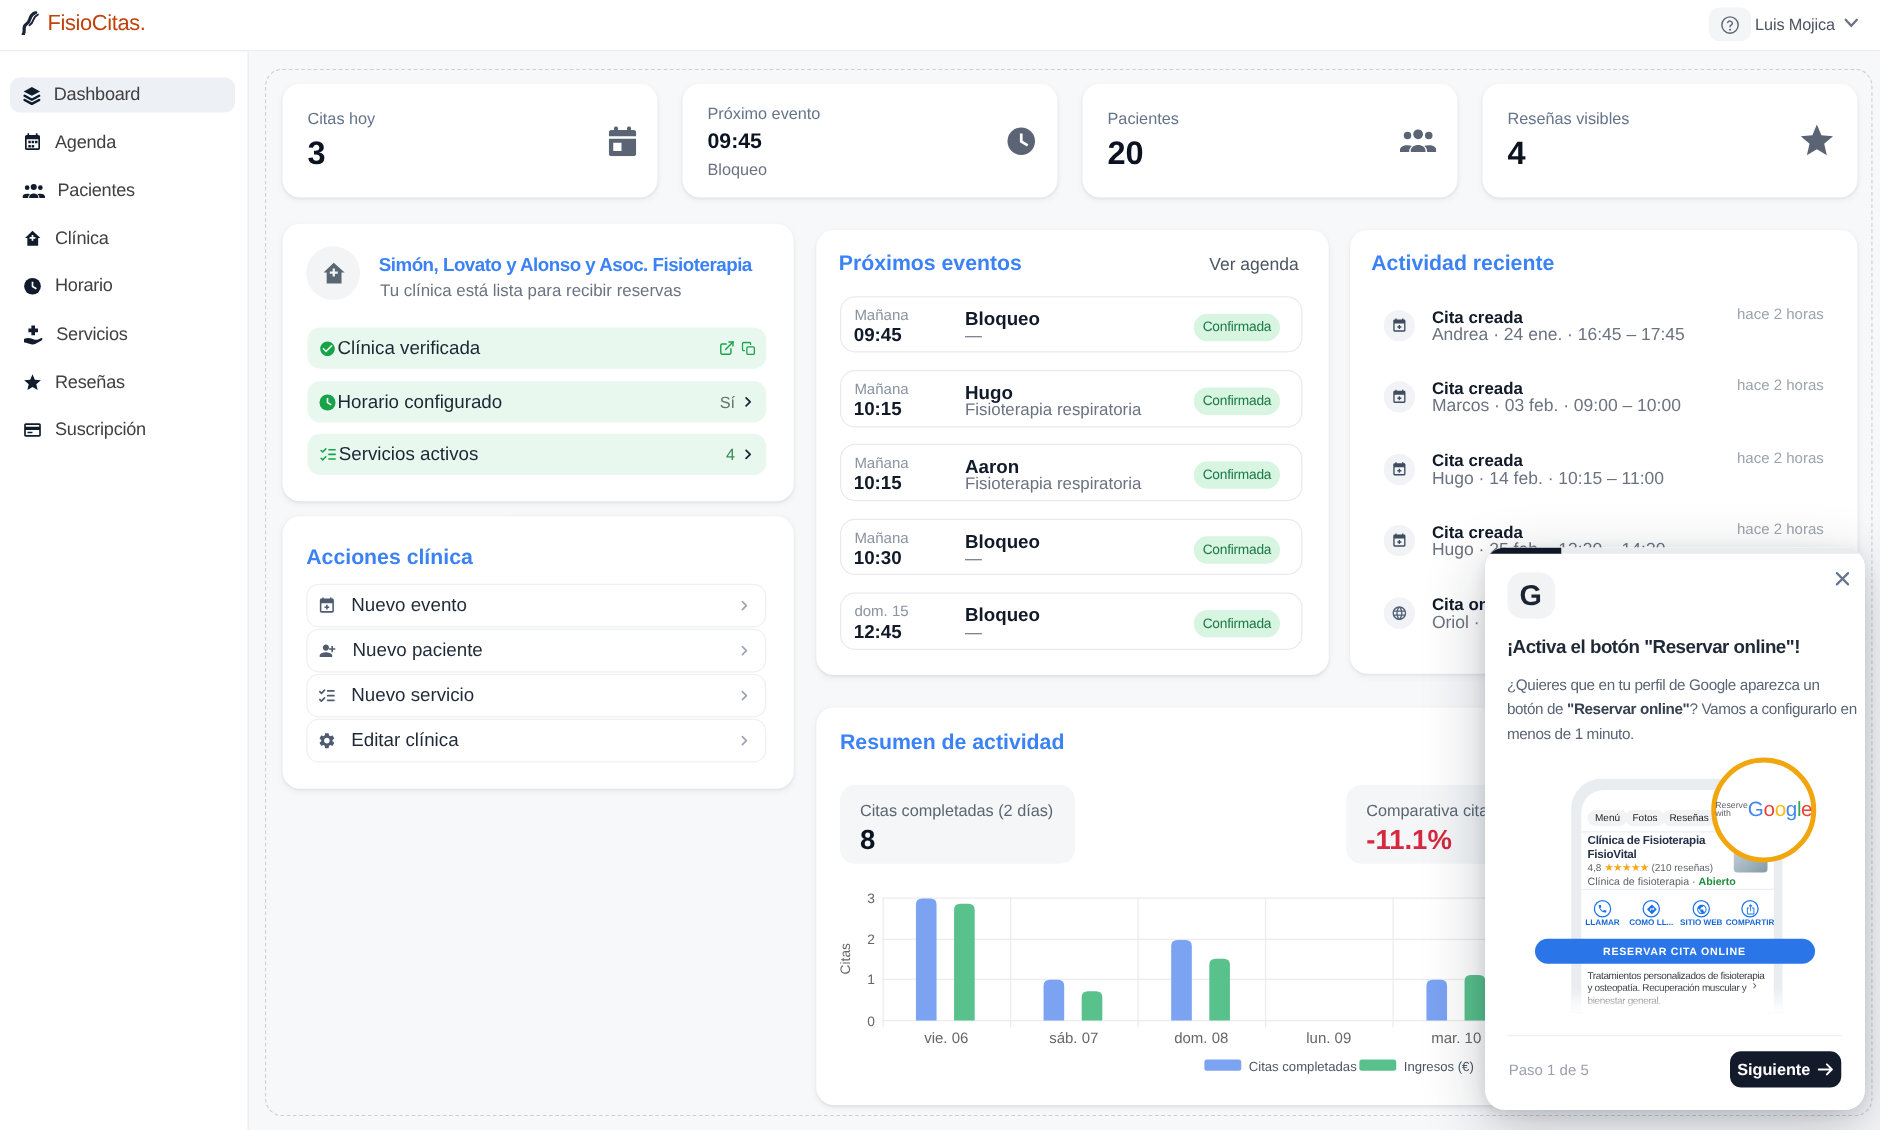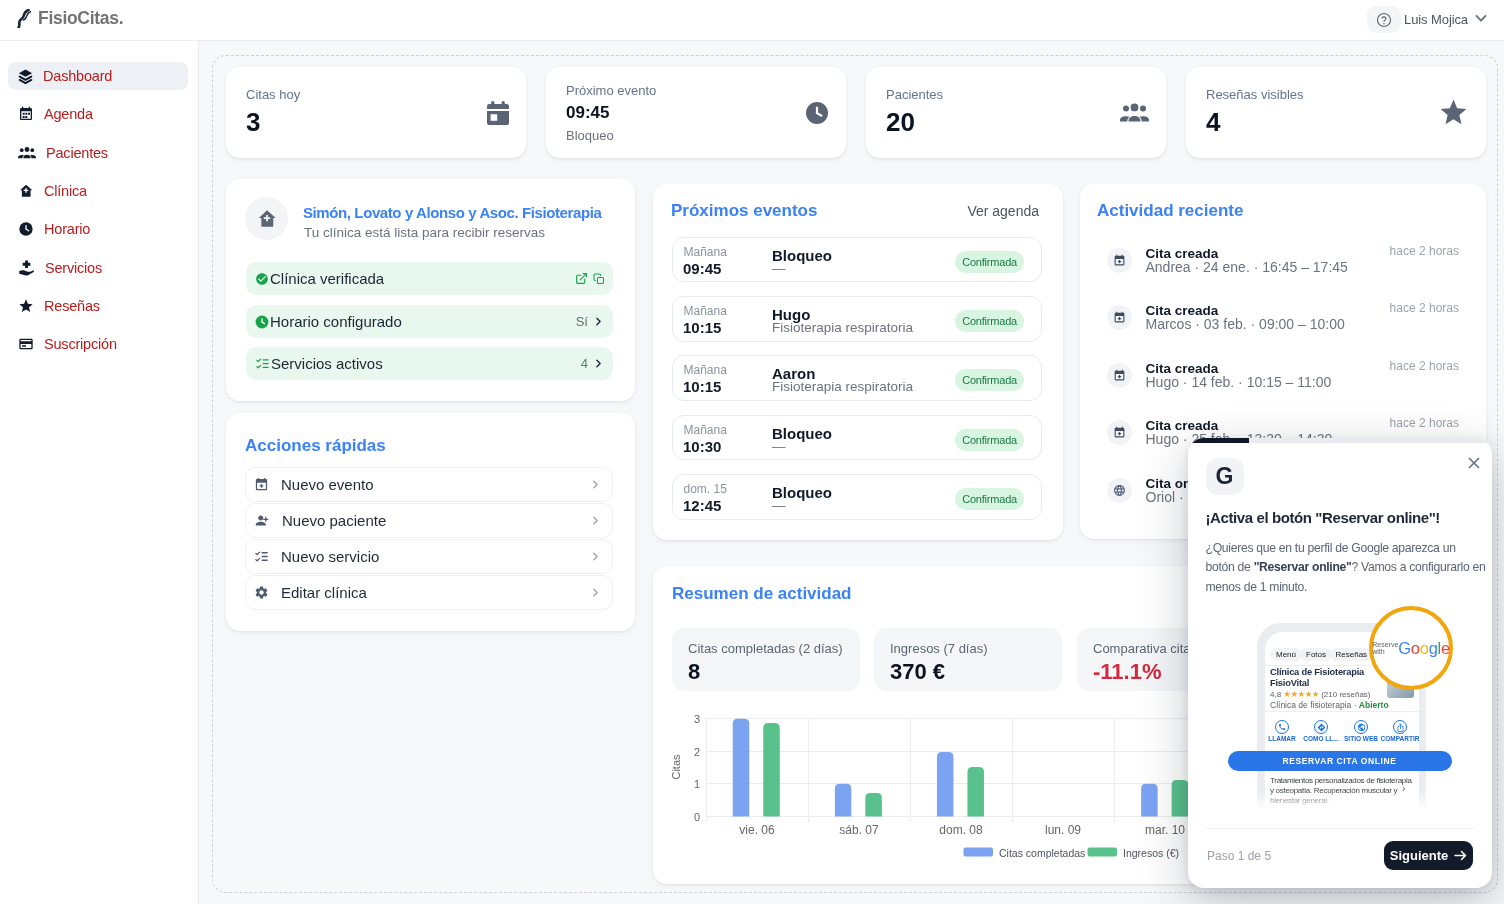--- a/index.html
+++ b/index.html
@@ -3,27 +3,27 @@
 <meta charset="utf-8">
 <title>FisioCitas</title>
 <style>
 *{margin:0;padding:0;box-sizing:border-box}
 html,body{width:1504px;height:904px;overflow:hidden}
 body{font-family:"Liberation Sans",sans-serif;background:#f7f8fa;position:relative;color:#121c2d}
 .abs{position:absolute}
 
 .hdr{position:absolute;left:0;top:0;width:1504px;height:41px;background:#fff;border-bottom:1px solid #ecedf0;z-index:5}
 .logo{position:absolute;left:16px;top:8px;display:flex;align-items:center;gap:7px}
-.logo b{font-size:17.5px;font-weight:700;color:#737373;letter-spacing:-.3px}
+.logo b{font-size:17.5px;font-weight:400;color:#c2410c;letter-spacing:-.3px}
 .helpbtn{position:absolute;left:1367px;top:6px;width:34px;height:27px;border-radius:9px;background:#f4f5f7;display:flex;align-items:center;justify-content:center}
 .uname{position:absolute;right:36px;top:12px;font-size:13px;letter-spacing:-.1px;color:#4d5563;font-weight:500}
 .uchev{position:absolute;left:1475px;top:14px}
 
 .sb{position:absolute;left:0;top:41px;width:199px;height:863px;background:#fff;border-right:1px solid #e9ebee;z-index:4}
-.sbi{position:absolute;left:8px;width:180px;height:28px;border-radius:8px;display:flex;align-items:center;gap:10px;padding-left:10px;font-size:14.5px;letter-spacing:-.2px;font-weight:500;color:#b91c1c}
+.sbi{position:absolute;left:8px;width:180px;height:28px;border-radius:8px;display:flex;align-items:center;gap:10px;padding-left:10px;font-size:14.5px;letter-spacing:-.2px;font-weight:500;color:#404040}
 .sbi.on{background:#edf0f4}
 .sbi svg{flex:0 0 auto}
 
 .dash{position:absolute;left:212px;top:55px;width:1286px;height:838px;border:1px dashed #ccd1d9;border-radius:14px}
 
 .card{position:absolute;background:#fff;border-radius:14px;box-shadow:0 1px 2px rgba(16,24,40,.05),0 2px 6px rgba(16,24,40,.05)}
 
 .stat{width:300px;height:91px;top:67px}
 .stat .lb{font-size:13px;color:#64748b}
 .stat .vl{font-size:26px;font-weight:700;color:#0b1220}
@@ -223,21 +223,21 @@
     <span class="t">Servicios activos</span>
       <span class="sp"></span>
     <span style="font-size:13px;color:#3e8e5c;margin-right:4px">4</span>
     <svg width="13" height="13" viewBox="0 0 24 24" fill="none" stroke="#1c2634" stroke-width="2.6" stroke-linecap="round" stroke-linejoin="round">
         <path d="m9 18 6-6-6-6"></path>
       </svg>
   </div>
 </div>
 
 <div class="card" style="left:226px;top:413px;width:409px;height:218px">
-  <div class="abs h2" style="left:19px;top:23px">Acciones rápidas</div>
+  <div class="abs h2" style="left:19px;top:23px">Acciones clínica</div>
   <div class="qrow" style="top:54px">
     <svg width="15" height="15" viewBox="0 0 24 24" fill="#4e5b70">
         <path d="M19 3h-1V1.5h-2V3H8V1.5H6V3H5c-1.1 0-2 .9-2 2v14c0 1.1.9 2 2 2h14c1.1 0 2-.9 2-2V5c0-1.1-.9-2-2-2zm0 16H5V9h14v10zM11 11v2H9v2h2v2h2v-2h2v-2h-2v-2h-2z"></path>
       </svg>
     <span class="t">Nuevo evento</span>
       <span class="sp"></span>
     <svg width="13" height="13" viewBox="0 0 24 24" fill="none" stroke="#9aa3ae" stroke-width="2.4" stroke-linecap="round" stroke-linejoin="round">
         <path d="m9 18 6-6-6-6"></path>
       </svg>
   </div>
@@ -369,24 +369,20 @@
       <div class="ss">Oriol · 18 feb. · 12:00 – 13:00</div>
       <div class="hh">hace 2 horas</div>
     </div>
 </div>
 
 <div class="card" style="left:653px;top:566px;width:833px;height:318px">
   <div class="abs h2" style="left:19px;top:18px">Resumen de actividad</div>
   <div class="rbox" style="left:19px">
       <div class="lb">Citas completadas (2 días)</div>
       <div class="vl">8</div>
-    </div>
-  <div class="rbox" style="left:221px">
-      <div class="lb">Ingresos (7 días)</div>
-      <div class="vl">370 €</div>
     </div>
   <div class="rbox" style="left:424px">
       <div class="lb">Comparativa citas</div>
       <div class="vl red">-11.1%</div>
     </div>
   <div class="rbox" style="left:627px">
       <div class="lb">Valoración media</div>
       <div class="vl">4,8</div>
     </div>
   <svg class="abs" style="left:0;top:0" width="833" height="318" viewBox="0 0 833 318" font-family="Liberation Sans, sans-serif">

